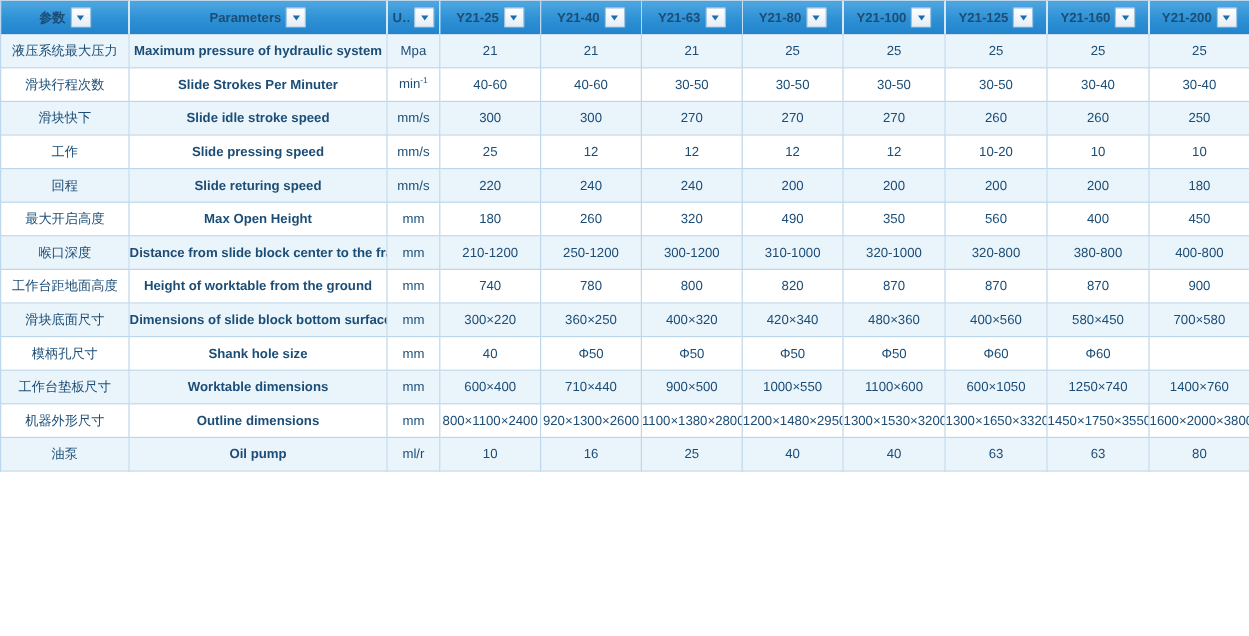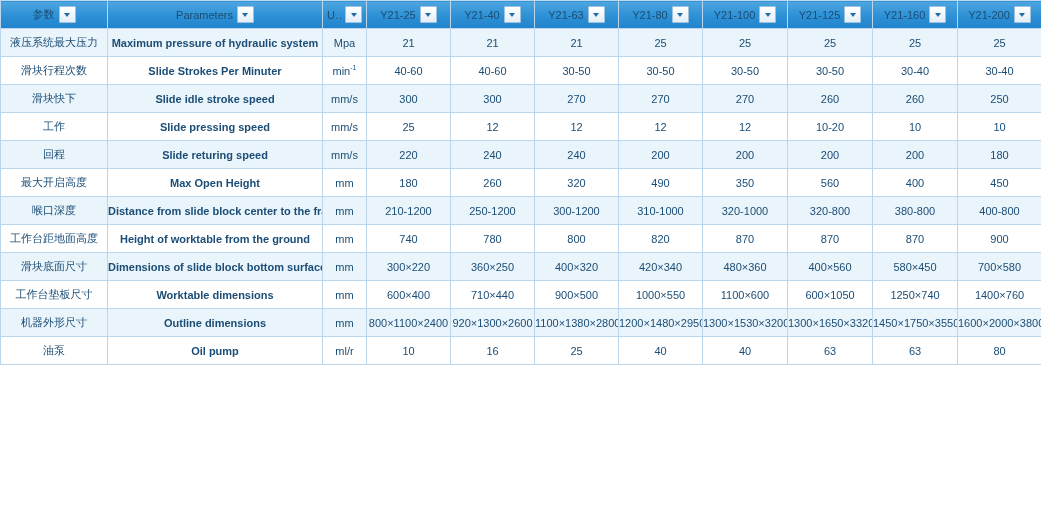--- a/index.html
+++ b/index.html
@@ -27,21 +27,21 @@
     color: #1b4d76;
     height: 27px;
     overflow: hidden;
     white-space: nowrap;
   }
   
   thead th {
     background: linear-gradient(to bottom, #4ea6e0 0%, #2f92d6 50%, #2184cd 100%);
     color: #ffffff;
     font-size: 12px;
-    font-weight: normal;
+    font-weight: bold;
     height: 26px;
     border: 1px solid #2a7fc0;
     position: relative;
   }
   .hdr-inner {
     display: flex;
     align-items: center;
     justify-content: center;
     gap: 4px;
     padding: 0 4px;
@@ -296,20 +296,33 @@
         <td class="c-val">300×220</td>
         <td class="c-val">360×250</td>
         <td class="c-val">400×320</td>
         <td class="c-val">420×340</td>
         <td class="c-val">480×360</td>
         <td class="c-val">400×560</td>
         <td class="c-val">580×450</td>
         <td class="c-val">700×580</td>
       </tr>
       <tr>
+        <td class="c-cn">模柄孔尺寸</td>
+        <td class="c-en">Shank hole size</td>
+        <td class="c-unit">mm</td>
+        <td class="c-val">40</td>
+        <td class="c-val">Φ50</td>
+        <td class="c-val">Φ50</td>
+        <td class="c-val">Φ50</td>
+        <td class="c-val">Φ50</td>
+        <td class="c-val">Φ60</td>
+        <td class="c-val">Φ60</td>
+        <td class="c-val"></td>
+      </tr>
+      <tr>
         <td class="c-cn">工作台垫板尺寸</td>
         <td class="c-en">Worktable dimensions</td>
         <td class="c-unit">mm</td>
         <td class="c-val">600×400</td>
         <td class="c-val">710×440</td>
         <td class="c-val">900×500</td>
         <td class="c-val">1000×550</td>
         <td class="c-val">1100×600</td>
         <td class="c-val">600×1050</td>
         <td class="c-val">1250×740</td>

